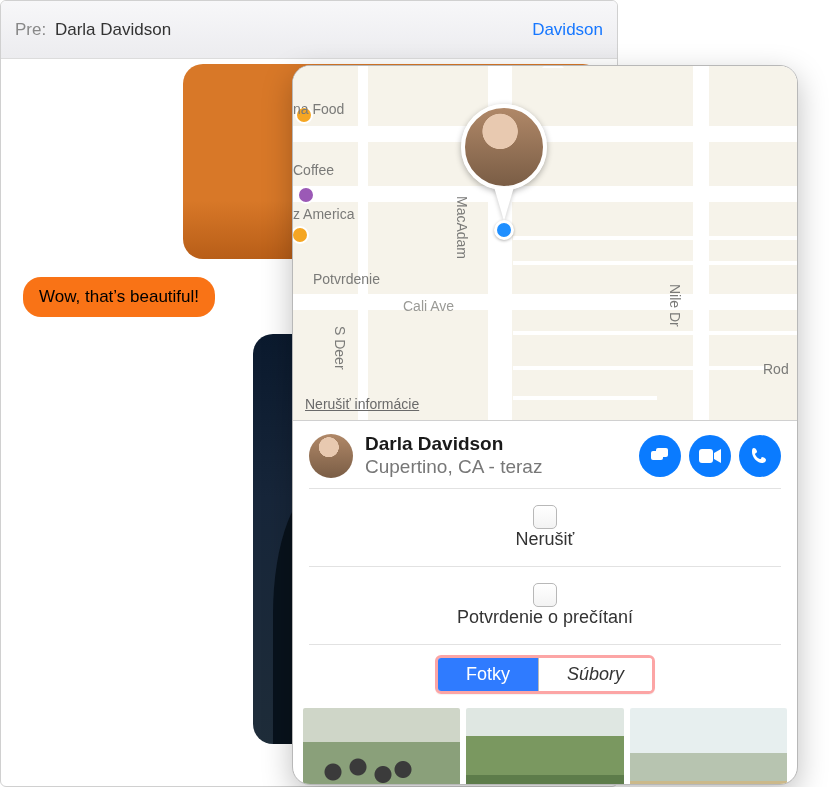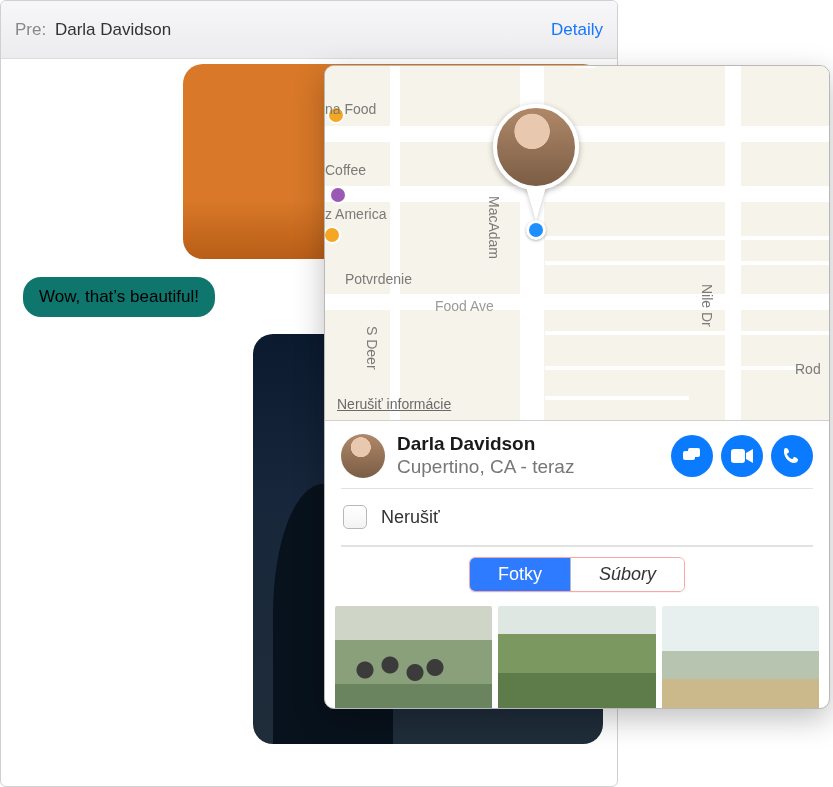--- a/index.html
+++ b/index.html
@@ -31,29 +31,29 @@
   .img1 { top:5px; width:420px; height:195px;}
   .img1-fill { width:100%; height:100%; background:linear-gradient(#d87828 0%, #d87828 70%,#b85e18 100%); }
   .img2 { top:275px; width:350px; height:410px;}
   .img2-fill { width:100%; height:100%; position:relative;
     background:linear-gradient(#0b1a2e 0%, #17263a 40%, #1f2d3a 100%); }
   .silhouette { position:absolute; bottom:0; left:20px; width:120px; height:260px;
     background:#08121c; border-radius:50px 50px 0 0 / 130px 130px 0 0; }
 
   .text-bubble {
     position:absolute; left:22px; top:218px;
-    background:#0f766e; color:#000;
+    background:#f97316; color:#000;
     padding:10px 16px; font-size:17px;
     border-radius:18px;
   }
 
   
   .popover {
-    position:absolute; left:324px; top:65px; width:506px; height:644px;
-    background:#fff; border:1px solid #b8b8b8; border-radius:10px;
+    position:absolute; left:292px; top:65px; width:506px; height:720px;
+    background:#fff; border:1px solid #b8b8b8; border-radius:18px;
     box-shadow:0 10px 30px rgba(0,0,0,.25);
     overflow:hidden;
   }
   .popover::before {
     content:""; position:absolute; top:-11px; left:248px;
     width:0; height:0; border-left:12px solid transparent; border-right:12px solid transparent;
     border-bottom:12px solid #b8b8b8;
   }
   .popover::after {
     content:""; position:absolute; top:-9px; left:249px;
@@ -125,31 +125,31 @@
   .action-btns { display:flex; gap:8px; }
   .circ {
     width:42px; height:42px; border-radius:50%; background:#0a7bff;
     display:flex; align-items:center; justify-content:center; cursor:pointer;
   }
   .circ svg { fill:#fff; }
 
   .sep { height:1px; background:#e2e2e2; margin:0 16px; }
 
   .opt-row {
-    display:flex; align-items:center; gap:14px; padding:16px 18px;
-    font-size:18px; color:#333;
+    display:flex; align-items:center; gap:0; padding:16px 18px;
+    font-size:18px; color:#333;flex-direction:column;
   }
   .chk {
     width:24px; height:24px; border:1.5px solid #b8b8b8; border-radius:5px;
     background:linear-gradient(#fff,#f3f3f3);
   }
 
   .seg-wrap { display:flex; justify-content:center; padding:10px 0 14px 0;}
   .seg {
-    display:flex; border:1px solid #fca5a5; border-radius:6px; overflow:hidden;
+    display:flex; border:3px solid #fca5a5; border-radius:6px; overflow:hidden;
     box-shadow:0 1px 1px rgba(0,0,0,.05);
   }
   .seg button {
     border:none; background:#fff; font-size:18px; padding:6px 28px; cursor:pointer; color:#333;
   }
   .seg button.active { background:#2f7bff; color:#fff; }
   .seg button + button { border-left:1px solid #b9b9b9;font-style:italic; }
 
   .photo-grid { display:flex; gap:6px; padding:0 10px; }
   .thumb { flex:1; height:112px; border-radius:2px; overflow:hidden; position:relative;}
@@ -164,21 +164,21 @@
 </style>
 </head>
 <body>
 
 <div class="msg-window">
   <div class="msg-header">
     <div class="msg-header-left">
       <span class="to-label">Pre:</span>
       <span class="name">Darla Davidson</span>
     </div>
-    <div class="details-btn">Detaily</div>
+    <div class="details-btn">Davidson</div>
   </div>
   <div class="msg-body">
     <div class="bubble-img img1">
         <div class="img1-fill"></div>
       </div>
     <div class="text-bubble">Wow, that’s beautiful!</div>
     <div class="bubble-img img2">
       <div class="img2-fill">
           <div class="silhouette"></div>
         </div>
@@ -200,21 +200,21 @@
       <div class="minor m3"></div>
       <div class="minor m4"></div>
       <div class="minor m5"></div>
     <span class="poi-dot p3"></span>
     <span class="poi-dot p1"></span>
     <span class="poi-dot p2"></span>
     <span class="mlabel l-food">na Food</span>
     <span class="mlabel l-am">Coffee</span>
     <span class="mlabel l-coffee">z America</span>
     <span class="mlabel l-star">Potvrdenie</span>
-    <span class="mlabel l-cali">Food Ave</span>
+    <span class="mlabel l-cali">Cali Ave</span>
     <span class="mlabel l-deer">S Deer</span>
     <span class="mlabel l-mac">MacAdam</span>
     <span class="mlabel l-nile">Nile Dr</span>
     <span class="mlabel l-rod">Rod</span>
     <div class="pin">
       <div class="avatar-ring"></div>
       <div class="stick"></div>
       <div class="dot"></div>
     </div>
     <a class="legal">Nerušiť informácie</a>
@@ -249,20 +249,24 @@
 
   <div class="sep"></div>
 
   <div class="opt-row">
     <div class="chk"></div>
     <span>Nerušiť</span>
   </div>
 
   <div class="sep"></div>
 
+  <div class="opt-row">
+    <div class="chk"></div>
+    <span>Potvrdenie o prečítaní</span>
+  </div>
 
   <div class="sep"></div>
 
   <div class="seg-wrap">
     <div class="seg">
       <button class="active">Fotky</button>
       <button>Súbory</button>
     </div>
   </div>
 

